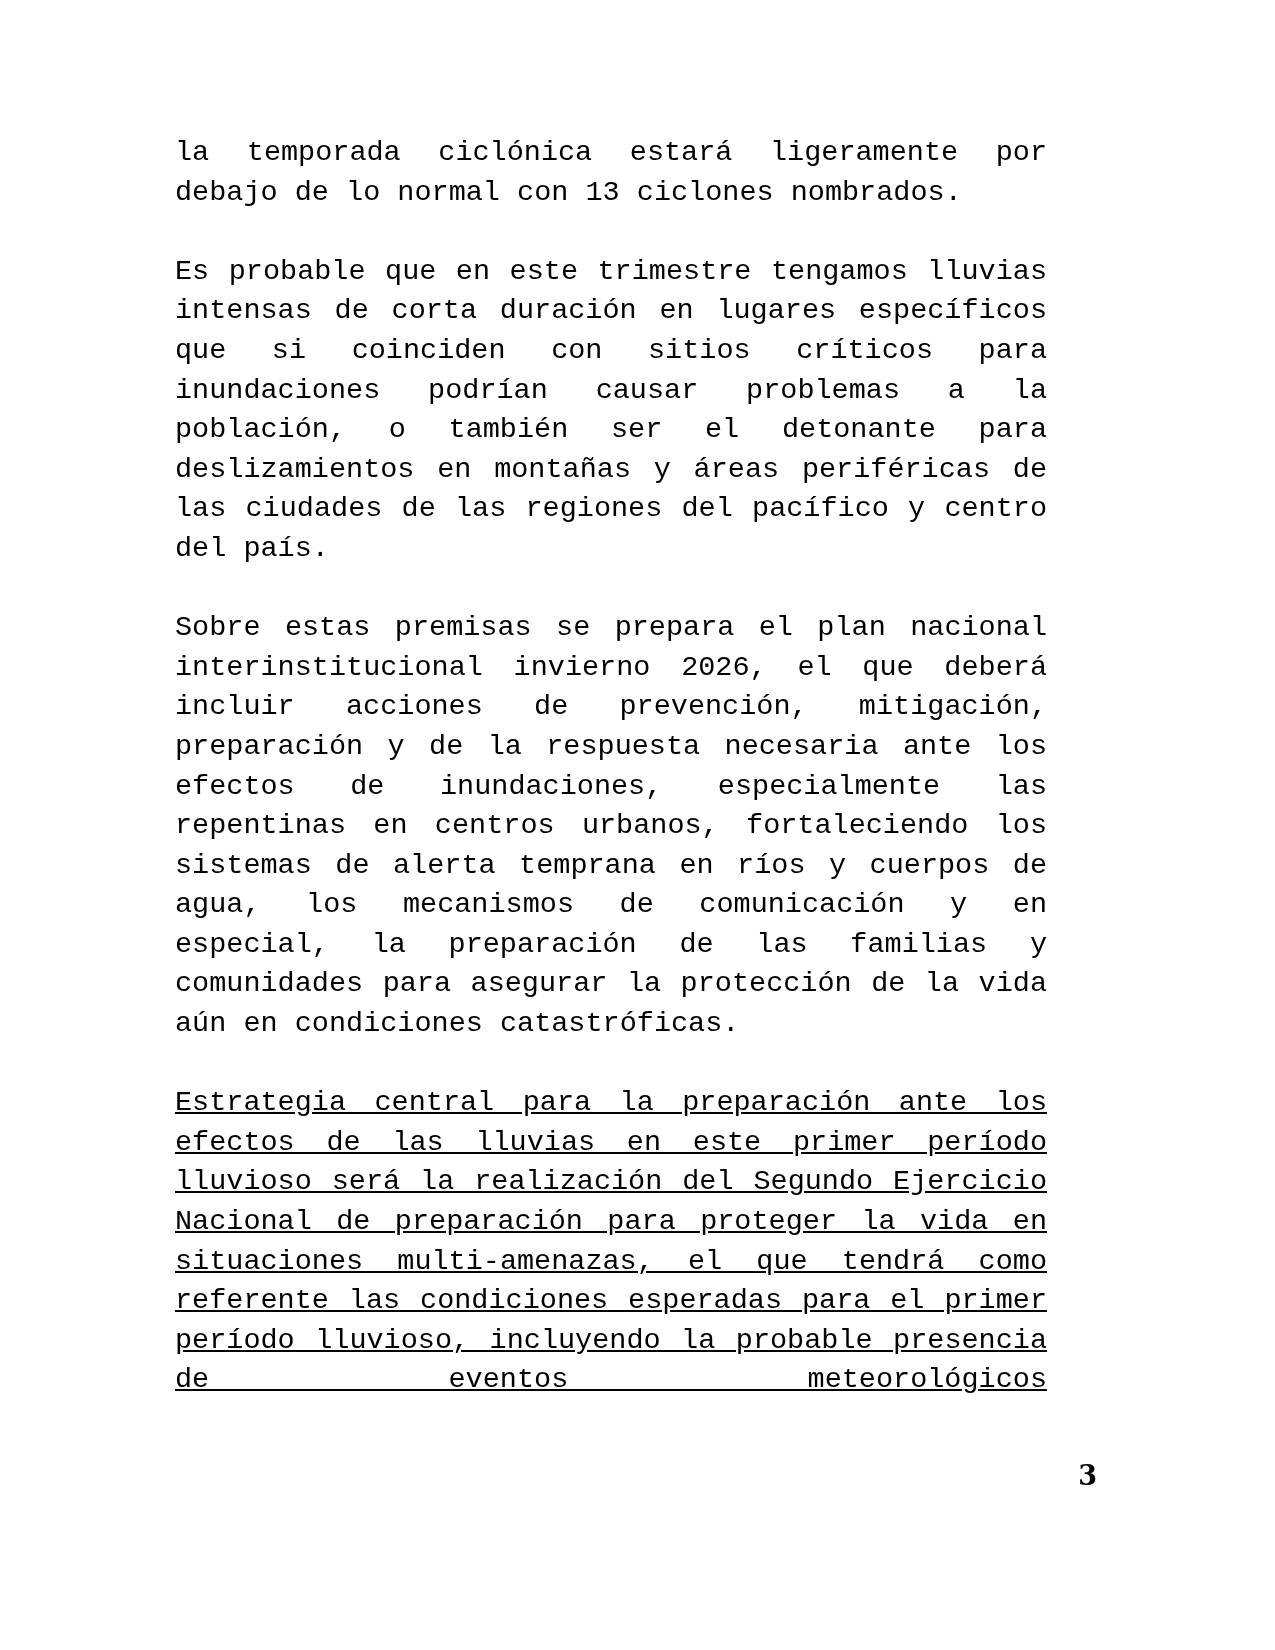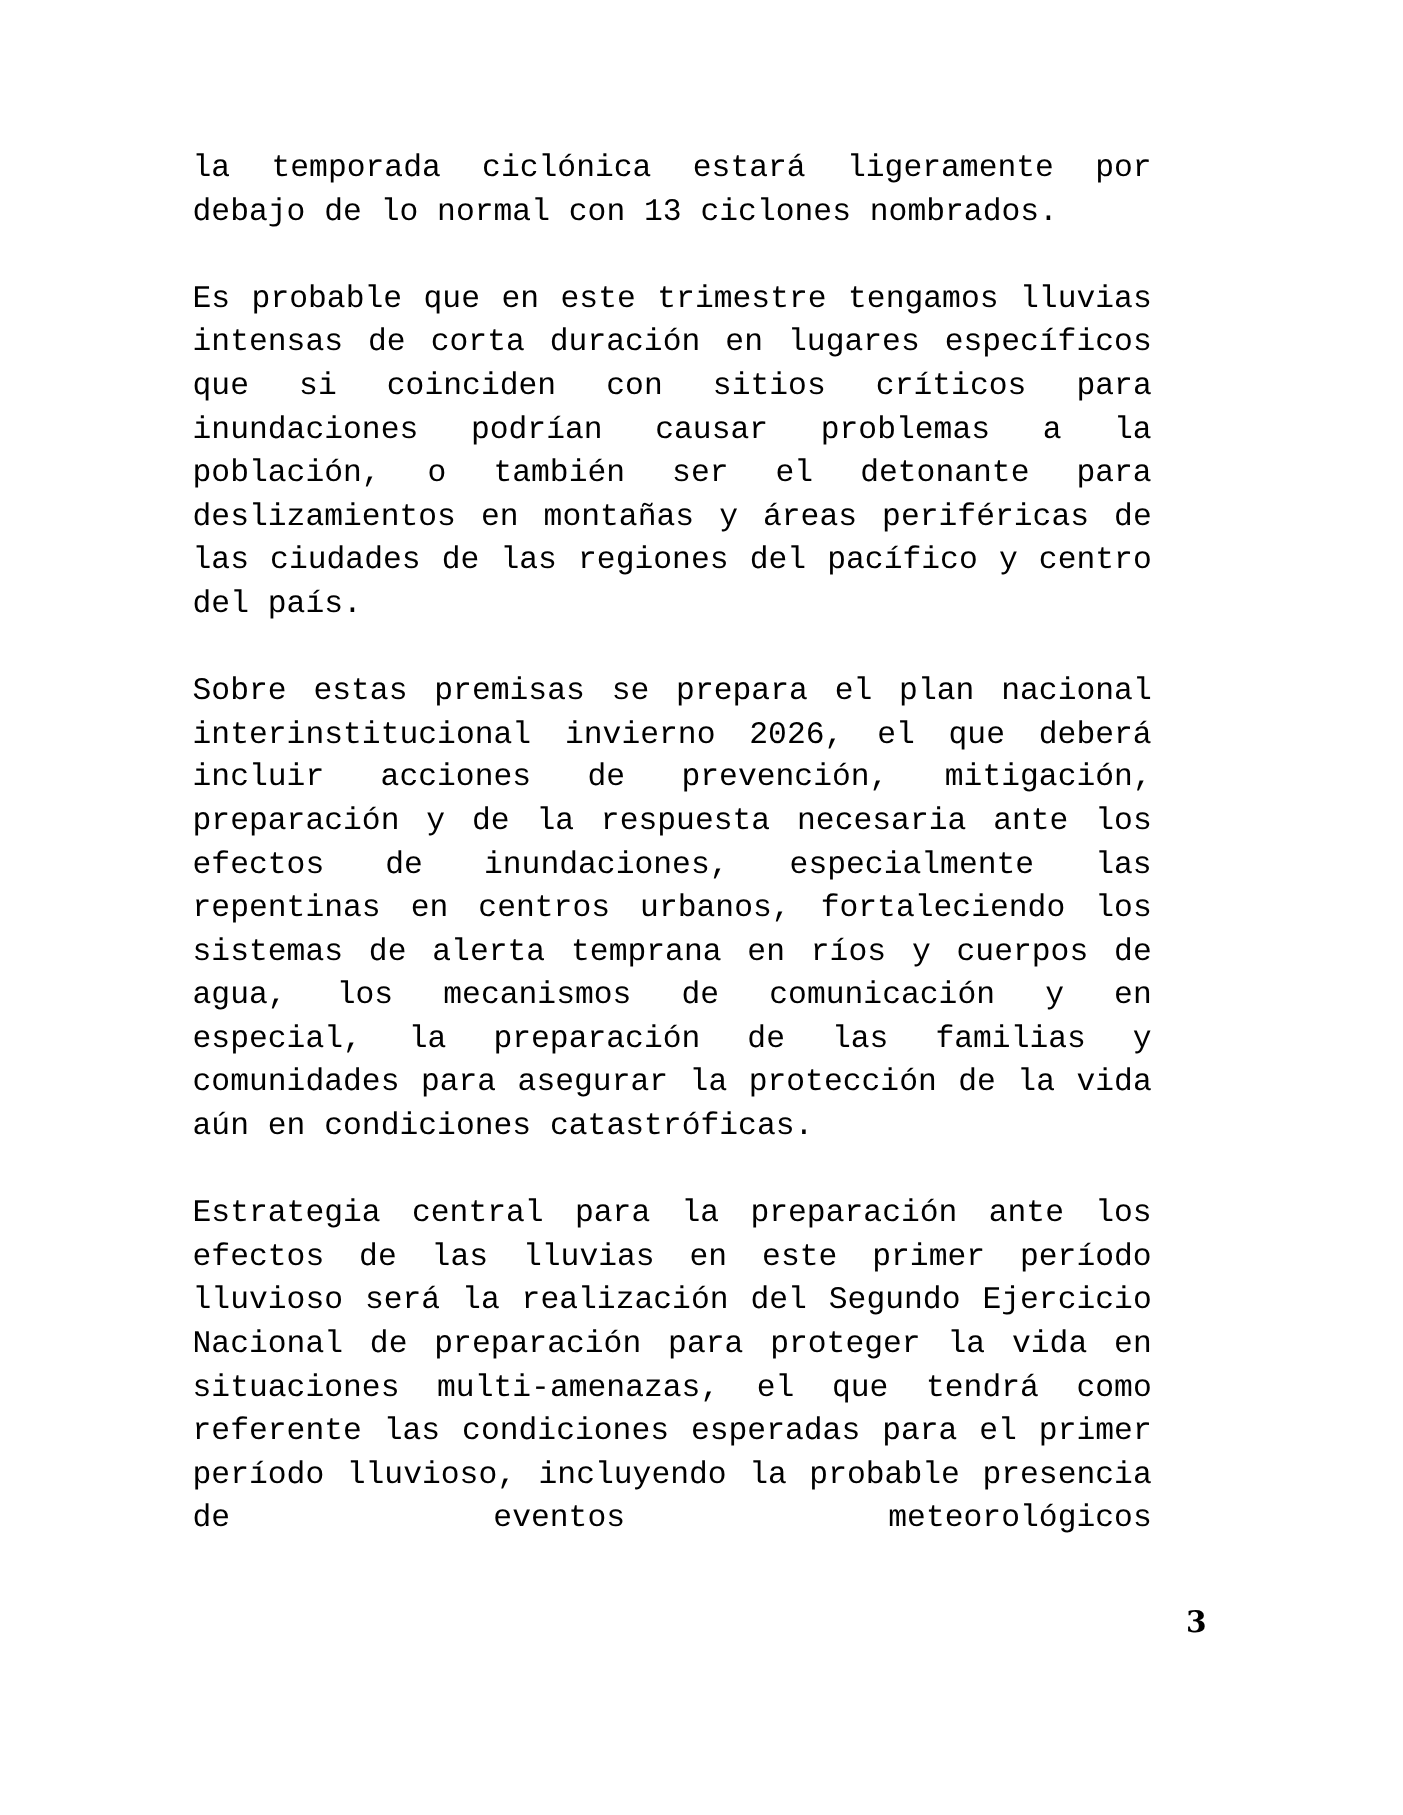--- a/index.html
+++ b/index.html
@@ -41,20 +41,21 @@
     letter-spacing: 0px;
     word-spacing: 0px;
     margin: 0 0 39.6px 0;
     font-weight: 400;
     hyphens: none;
     -webkit-hyphens: none;
   }
 
   .para:last-of-type {
     margin-bottom: 0;
+    text-decoration: underline;
   }
 
   
   .para.full-justify:after {
     content: "";
     display: inline-block;
     width: 100%;
   }
 
   .page-number {

